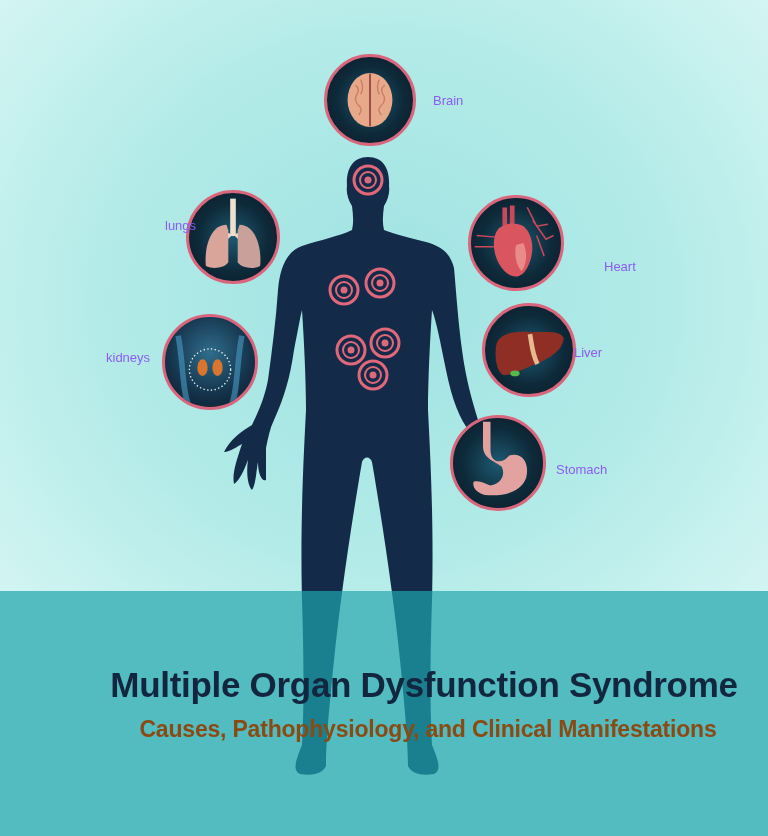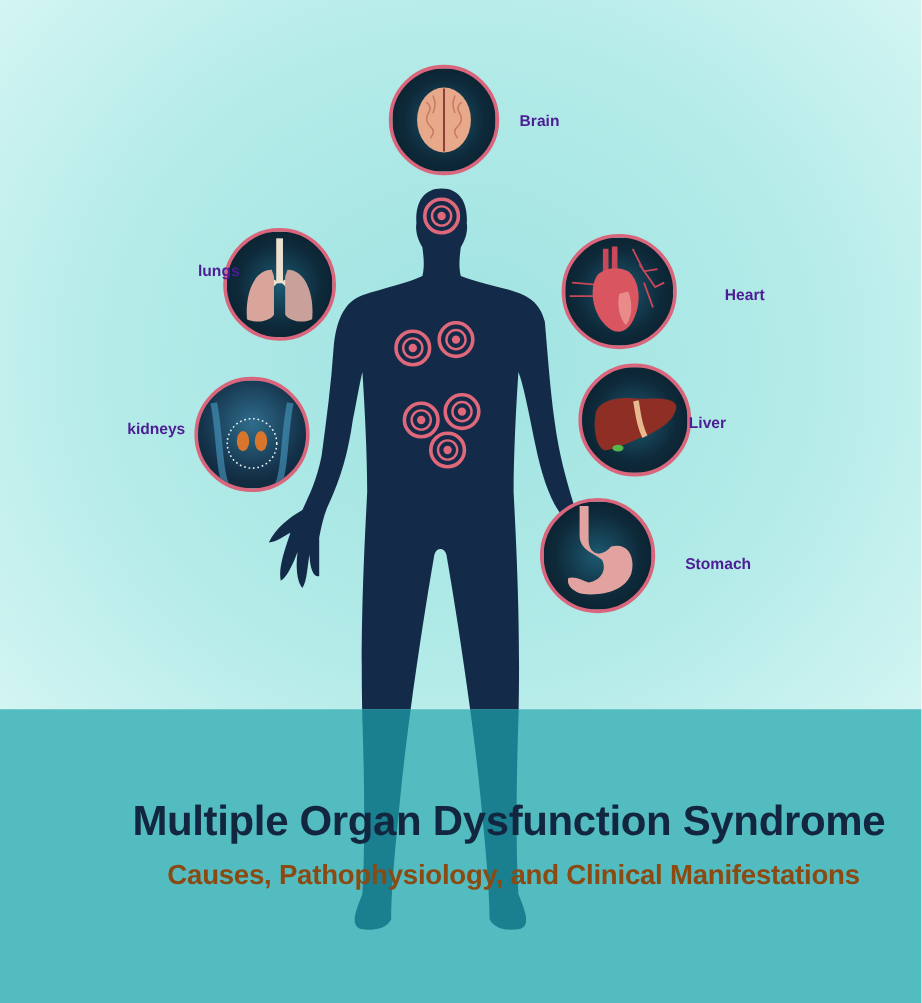--- a/index.html
+++ b/index.html
@@ -6,21 +6,21 @@
   body { width:768px; height:836px; overflow:hidden; position:relative;
     font-family:"Liberation Sans", sans-serif; }
   .bg { position:absolute; left:0; top:0; width:768px; height:591px;
     background: radial-gradient(ellipse 520px 480px at 384px 300px, #9fe3e1 0%, #b3ebe8 55%, #d6f6f4 100%); }
   .band { position:absolute; left:0; top:591px; width:768px; height:245px; background:#52bcc0; }
   svg.figure { position:absolute; left:0; top:0; width:768px; height:836px; }
   .organ { position:absolute; border-radius:50%; box-sizing:border-box;
     border:3px solid #d9667c; background: radial-gradient(circle at 50% 50%, #1d5a72 0%, #0e2a3a 55%, #081a26 100%);
     overflow:hidden; }
   .organ svg { width:100%; height:100%; display:block; }
-  .label { position:absolute; font-size:13px; font-weight:bold; color:#4c1d95; white-space:nowrap; }
+  .label { position:absolute; font-size:13px; font-weight:normal; color:#8b5cf6; white-space:nowrap; }
   .title { position:absolute; left:0; width:768px; text-align:center; top:665px;
     font-size:35px; font-weight:bold; color:#13263f; letter-spacing:-0.3px;margin-left:40px; }
   .subtitle { position:absolute; left:0; width:768px; text-align:center; top:716px;
     font-size:23px; font-weight:bold; color:#8a4a12; letter-spacing:-0.2px;padding-left:44px; }
 </style>
 </head>
 <body>
 
 <div class="bg"></div>
 <div class="band"></div>
@@ -146,32 +146,32 @@
 <div class="label" style="left:106px;top:350px;text-align:right;">kidneys</div>
 
 <div class="organ" style="left:468px;top:195px;width:96px;height:96px;">
   <svg viewBox="0 0 96 96">
     <path d="M60,10 L70,30 L82,28 M66,24 L80,44 L88,40 M70,40 L78,62 M6,40 L30,42 M4,52 L28,52" stroke="#c9485a" stroke-width="1.6" fill="none"></path>
     <path d="M36,10 L36,34 M44,8 L44,30" stroke="#c9485a" stroke-width="5"></path>
     <path d="M30,32 C22,40 22,62 34,76 C44,88 56,86 62,70 C68,56 66,38 56,30 C48,26 38,26 30,32 Z" fill="#d9555f"></path>
     <path d="M48,50 C46,60 48,72 54,78 C60,70 60,58 56,48 Z" fill="#e88b8a"></path>
   </svg>
 </div>
-<div class="label" style="left:576px;top:238px;padding-left:28px;">Heart</div>
+<div class="label" style="left:576px;top:259px;padding-left:28px;">Heart</div>
 
 <div class="organ" style="left:482px;top:303px;width:94px;height:94px;">
   <svg viewBox="0 0 94 94">
     <path d="M12,42 C14,30 30,26 50,28 C66,28 80,26 84,34 C84,46 70,56 54,62 C40,68 28,74 20,74 C12,70 10,54 12,42 Z" fill="#8e2e24"></path>
     <path d="M48,30 C50,40 50,50 56,62" stroke="#e8b98f" stroke-width="5" fill="none"></path>
     <ellipse cx="32" cy="72" rx="5" ry="3" fill="#56b84a"></ellipse>
   </svg>
 </div>
 <div class="label" style="left:574px;top:345px;">Liver</div>
 
 <div class="organ" style="left:450px;top:415px;width:96px;height:96px;">
   <svg viewBox="0 0 96 96">
     <path d="M40,4 L40,34 C40,48 52,50 60,40 C74,36 82,48 78,64 C72,80 52,84 34,82 C26,80 20,74 22,68 C28,66 34,70 40,72 C52,70 56,60 52,52 C46,46 32,44 32,30 L32,4 Z" fill="#e2a3a0"></path>
   </svg>
 </div>
-<div class="label" style="left:571px;top:462px;">Stomach</div>
+<div class="label" style="left:556px;top:462px;">Stomach</div>
 
 <div class="title">Multiple Organ Dysfunction Syndrome</div>
 <div class="subtitle">Causes, Pathophysiology, and Clinical Manifestations</div>
 
 </body></html>

